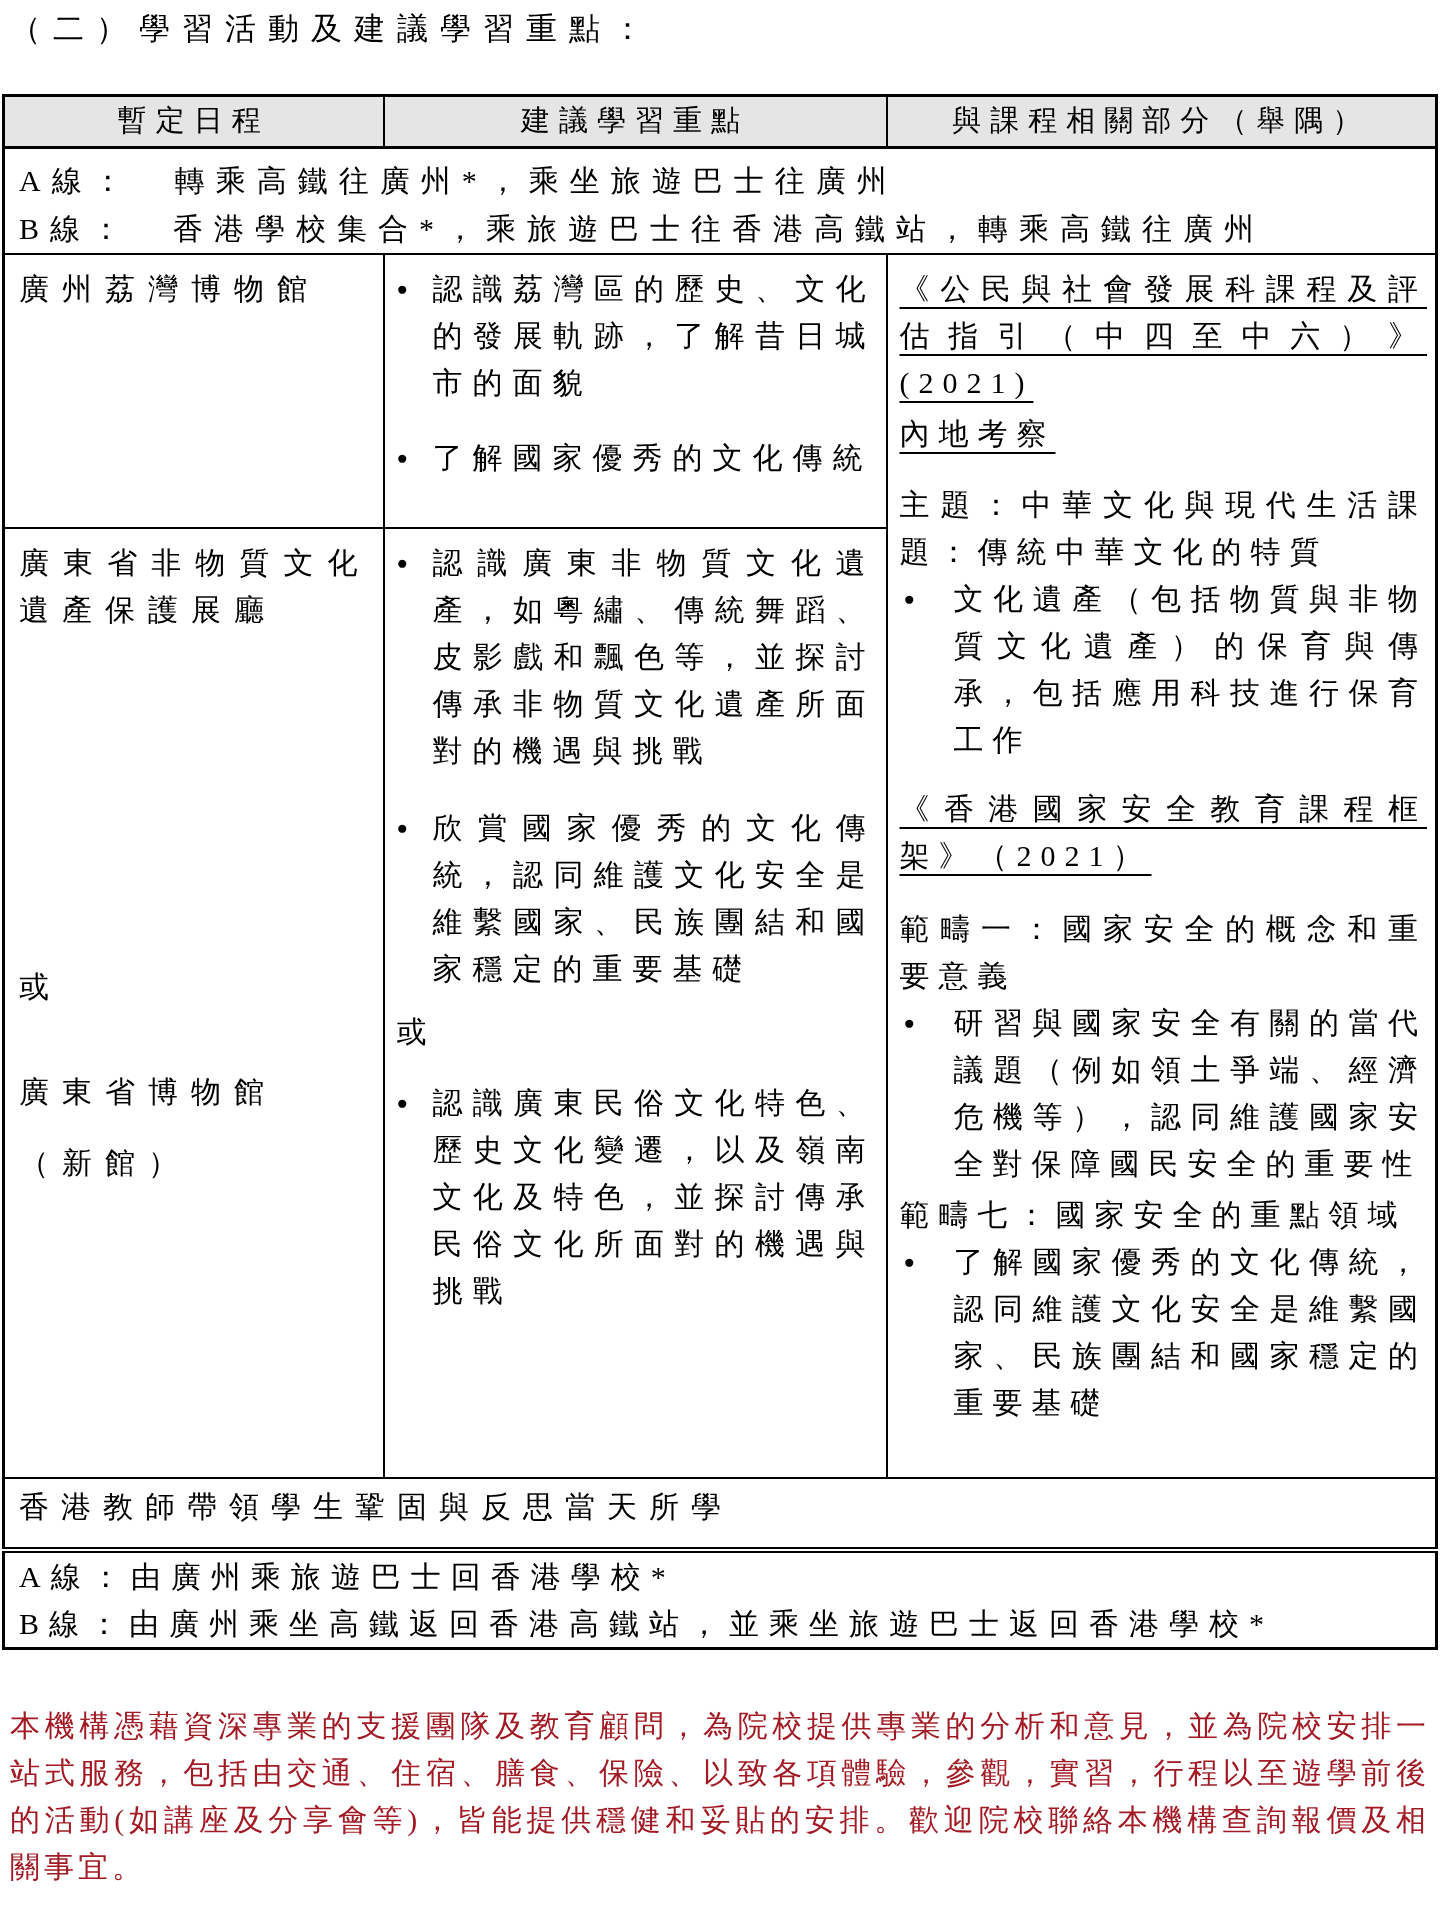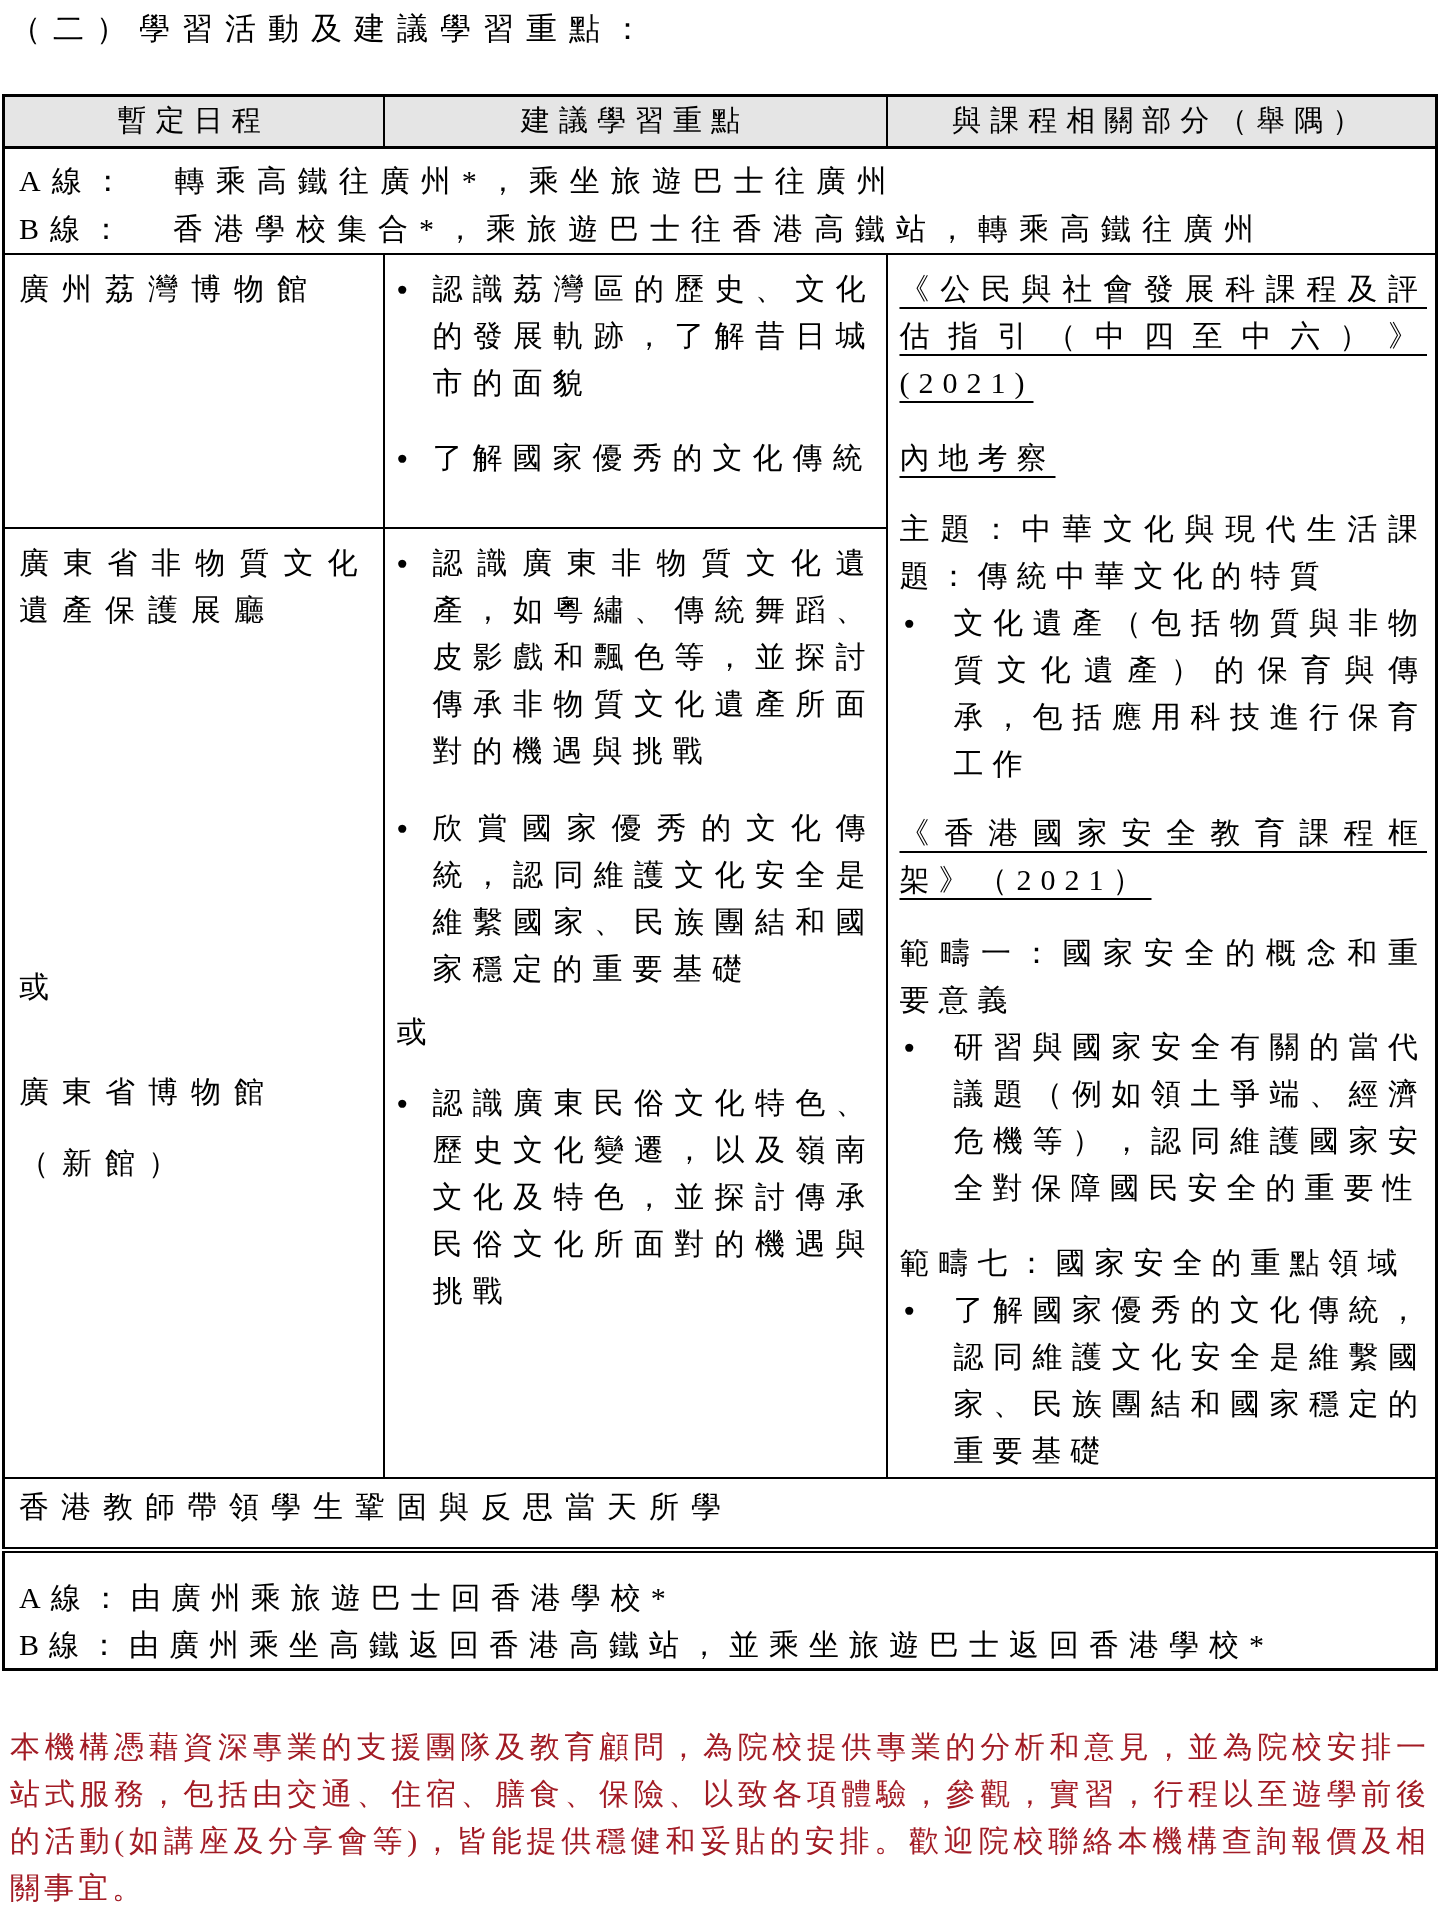--- a/index.html
+++ b/index.html
@@ -35,26 +35,26 @@
   .cell-curr .li .mk{flex:0 0 50px;padding-left:4px;}
   .or-label{line-height:47px;}
   .doc-title{
     text-decoration:underline;text-underline-offset:8px;text-decoration-thickness:2px;
     text-align:justify;
   }
   .doc-sub{
     display:inline-block;
     text-decoration:underline;text-underline-offset:8px;text-decoration-thickness:2px;
   }
-  .para{text-align:justify;} .mt16{margin-top:16px;} .mt20{margin-top:28px;}
+  .para{text-align:justify;} .mt16{margin-top:16px;} .mt20{margin-top:4px;}
   .mt22{margin-top:22px;} .mt24{margin-top:24px;} .mt26{margin-top:26px;}
   .mt28{margin-top:28px;} .mt30{margin-top:30px;} .mt44{margin-top:24px;font-family:Liberation Serif, serif;}
   .mt58{margin-top:58px;} .mt330{margin-top:330px;}
   tr.consolidate td{height:60px;letter-spacing:12px;padding:8px 0 0 14px;border-bottom:2px solid #000;}
-  tr.return td{height:84px;letter-spacing:10px;padding:21px 0 0 14px;border-top:6px double #000;}
+  tr.return td{height:84px;letter-spacing:10px;padding:0 0 0 14px;border-top:6px double #000;}
   tr.return .line{line-height:47px;}
   .footnote{margin:30px 0 0 8px;font-size:30px;letter-spacing:8px;}
   .promo{
     margin:52px 10px 0 10px;font-size:30px;letter-spacing:4px;line-height:47px;
     text-align:justify;color:#A21B24;
   }
 </style>
 </head>
 <body>
 

